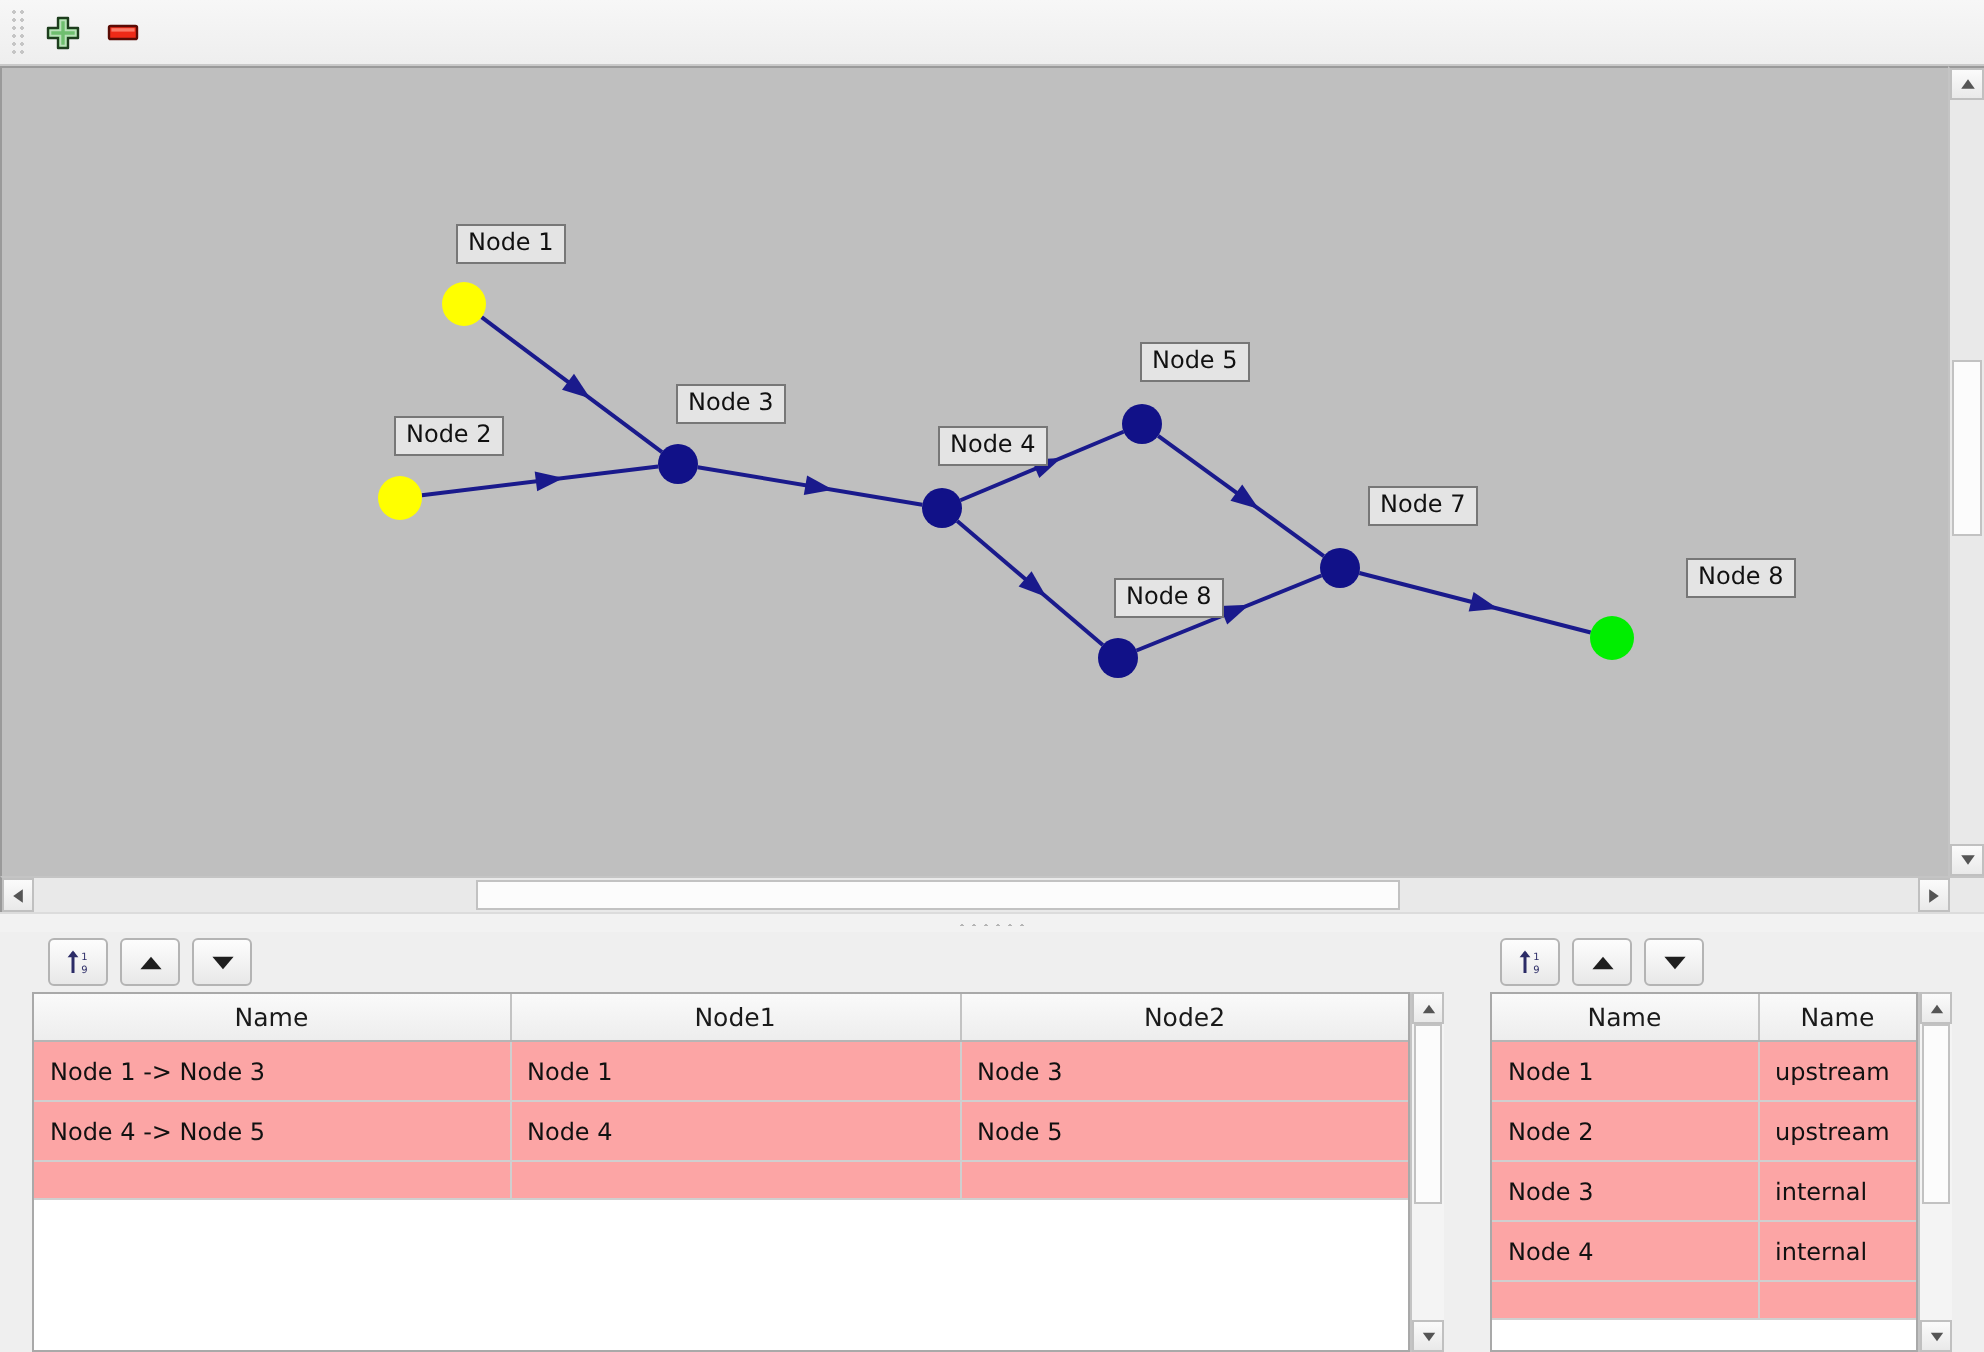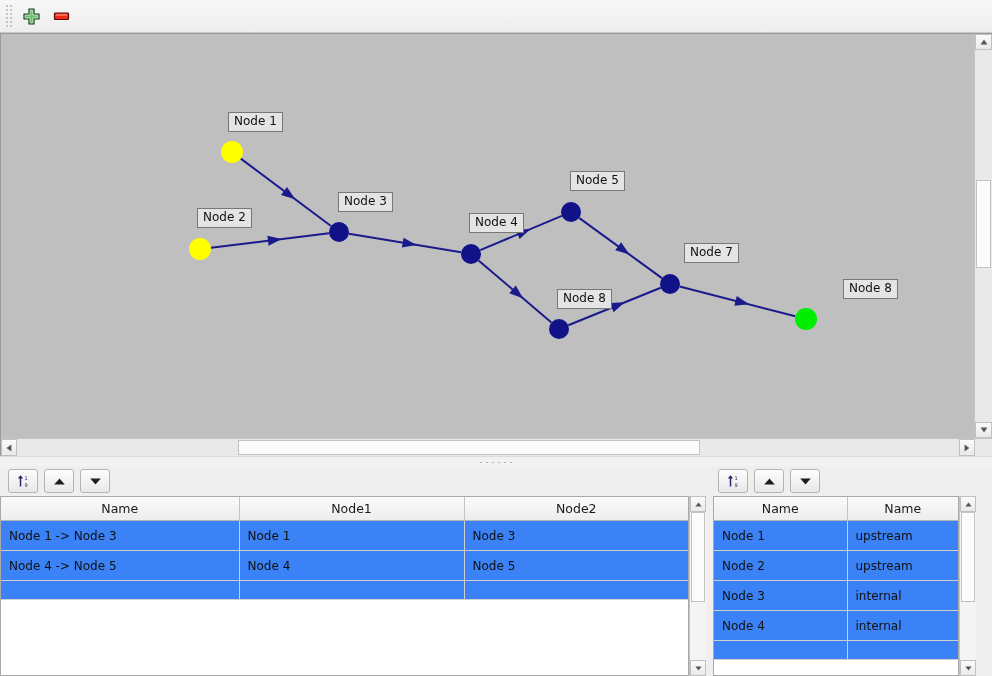--- a/index.html
+++ b/index.html
@@ -204,20 +204,21 @@
     flex: 0 0 210px;
     display: flex;
     background: #efefef;
     min-height: 0;
   }
   .pane {
     display: flex;
     flex-direction: column;
     min-width: 0;
     background: #efefef;
+    padding-left: 16px;
   }
   .pane-left { flex: 0 0 706px; }
   .pane-right { flex: 1 1 auto; }
   .pane-toolbar {
     height: 30px;
     flex: 0 0 30px;
     display: flex;
     align-items: center;
     gap: 6px;
     padding: 0 8px;
@@ -269,21 +270,21 @@
   }
   table.grid th:last-child { border-right: none; }
   table.grid td {
     border-right: 1px solid #cfcfcf;
     border-bottom: 1px solid #cfcfcf;
     height: 29px;
     padding: 0 0 0 8px;
     color: #111;
     white-space: nowrap;
     overflow: hidden;
-    background: #3b82f6;
+    background: #fca5a5;
     cursor: default;
   }
   table.grid td:last-child { border-right: none; }
   table.grid tr.blank td { height: 18px; }
 
   .tbl-vscroll {
     width: 16px;
     flex: 0 0 16px;
     background: #f0f0f0;
     border-left: 1px solid #c4c4c4;

